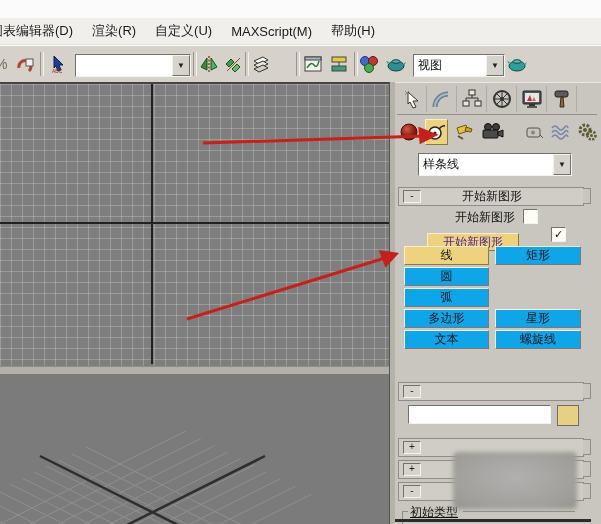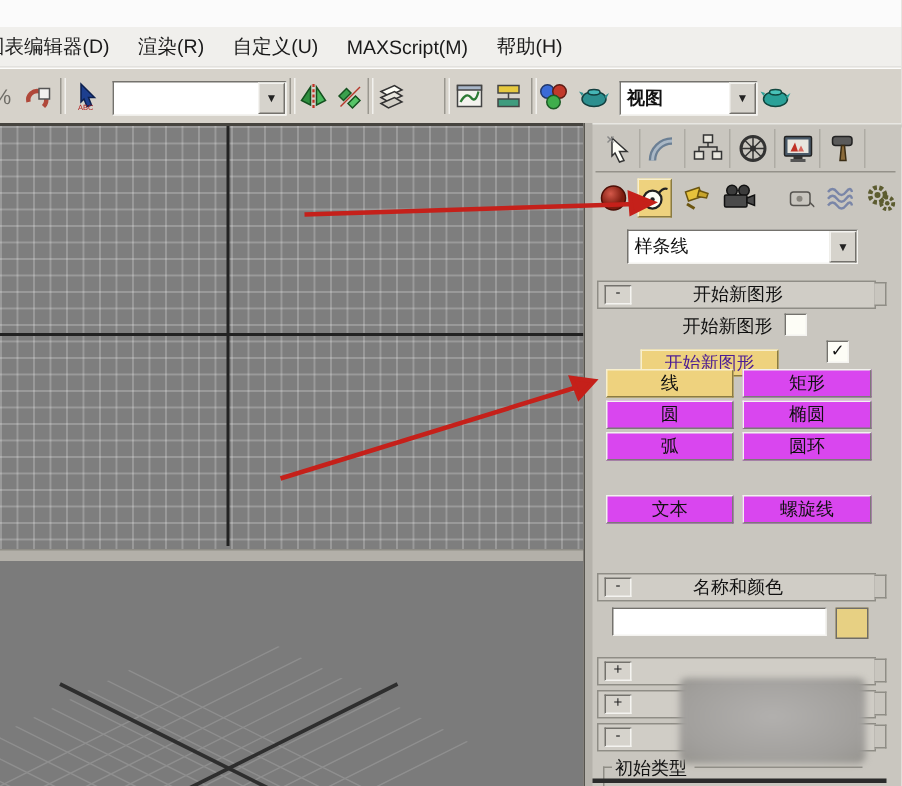--- a/index.html
+++ b/index.html
@@ -28,21 +28,21 @@
   .panel{left:395px;top:82px;width:206px;height:442px;background:#c9c6bf;border-top:1px solid #e8e7e3;}
   .tabrow{position:absolute;left:2px;top:3px;width:200px;height:28px;border-bottom:1px solid #94918a;display:flex;}
   .tab{width:29px;height:26px;display:flex;align-items:center;justify-content:center;border-right:1px solid #aeaba4;}
   .catrow{position:absolute;left:4px;top:34px;width:198px;height:30px;display:flex;align-items:center;gap:6px;}
   .catbtn{width:24px;height:24px;display:flex;align-items:center;justify-content:center;}
   .catbtn.active{background:#eed27e;border:1px solid;border-color:#f8efce #8a7b42 #8a7b42 #f8efce;}
   .rollhead{position:absolute;background:#d0cdc6;border:1px solid #8f8d86;font-size:12px;color:#111;display:flex;align-items:center;}
   .rollhead .pmbox{width:16px;height:11px;margin-left:4px;border:1px solid;border-color:#74726d #f4f3f0 #f4f3f0 #74726d;background:#d6d3cc;font-size:10px;line-height:9px;text-align:center;color:#222;}
   .rollhead .rtitle{flex:1;text-align:center;margin-right:20px;}
   .notch{position:absolute;width:7px;height:14px;border:1px solid #8f8d86;border-left:none;background:#c9c6bf;}
-  .mbtn{position:absolute;background:#d946ef;border:1px solid;border-color:#f2f1ee #7b7977 #7b7977 #f2f1ee;font-size:12px;color:#111;display:flex;align-items:center;justify-content:center;box-sizing:border-box;}
+  .mbtn{position:absolute;background:#0ea5e9;border:1px solid;border-color:#f2f1ee #7b7977 #7b7977 #f2f1ee;font-size:12px;color:#111;display:flex;align-items:center;justify-content:center;box-sizing:border-box;}
   .mbtn.yellow{background:#eed27e;border-color:#f8efce #8a7b42 #8a7b42 #f8efce;}
   .check{position:absolute;width:13px;height:13px;background:#fdfdf6;border:1px solid;border-color:#74726d #f4f3f0 #f4f3f0 #74726d;font-size:11px;line-height:12px;text-align:center;color:#111;}
   .lbl{position:absolute;font-size:12px;color:#111;white-space:nowrap;}
   .namefield{position:absolute;background:#fff;border:1px solid;border-color:#74726d #f4f3f0 #f4f3f0 #74726d;font-size:12px;padding:0 3px;box-sizing:border-box;}
   .swatch{position:absolute;background:#e7d083;border:1px solid #6f6d67;}
   .blurpatch{position:absolute;left:58px;top:369px;width:124px;height:57px;background:radial-gradient(ellipse at 50% 45%,#b2b0ae 0%,#a19f9c 70%,#96948f 100%);filter:blur(2px);border-radius:5px;}
   .groupline{position:absolute;height:1px;background:#8f8d86;}
   .bottomline{position:absolute;left:0px;top:436px;width:196px;height:3px;background:#2b2b2b;}
   .arrows{left:0;top:0;width:601px;height:524px;pointer-events:none;z-index:50;}
   svg{display:block;}
@@ -132,21 +132,21 @@
         </svg>
     </div>
     <div class="tbtn" style="left:385px;">
       <svg width="22" height="20">
           <ellipse cx="11" cy="12" rx="8" ry="5" fill="#2d8f8f" stroke="#133f3f"></ellipse>
           <path d="M3,10 l-2,-3 3,1z" fill="#2d8f8f"></path>
           <path d="M18,10 l3,-2 -2,4z" fill="#2d8f8f"></path>
           <ellipse cx="11" cy="7.5" rx="4" ry="1.8" fill="#45b5b5" stroke="#133f3f"></ellipse>
         </svg>
     </div>
-    <div class="combo" style="left:413px;top:8px;width:90px;height:21px;font-weight:bold;">
+    <div class="combo" style="left:413px;top:8px;width:90px;height:21px;">
       <span class="val">视图</span>
       <span class="drop">▼</span>
     </div>
     <div class="tbtn" style="left:506px;">
       <svg width="22" height="20">
           <ellipse cx="11" cy="12" rx="8" ry="5" fill="#2aa198" stroke="#11473f"></ellipse>
           <path d="M3,10 l-2,-3 3,1z" fill="#2aa198"></path>
           <path d="M18,10 l3,-2 -2,4z" fill="#2aa198"></path>
           <ellipse cx="11" cy="7.5" rx="4" ry="1.8" fill="#49c2b8" stroke="#11473f"></ellipse>
         </svg>
@@ -316,29 +316,28 @@
 
     <span class="lbl" style="left:60px;top:126px;">开始新图形</span>
     <span class="check" style="left:128px;top:126px;"></span>
 
     <div class="mbtn yellow" style="left:32px;top:150px;width:92px;height:18px;color:#4c1d95;">开始新图形</div>
     <span class="check" style="left:156px;top:144px;">✓</span>
 
     <div class="mbtn yellow" style="left:9px;top:163px;width:85px;height:19px;">线</div>
     <div class="mbtn" style="left:100px;top:163px;width:86px;height:19px;">矩形</div>
     <div class="mbtn" style="left:9px;top:184px;width:85px;height:19px;">圆</div>
-    <div class="mbtn" style="left:100px;top:184px;width:86px;height:19px;">椭圆</div>
     <div class="mbtn" style="left:9px;top:205px;width:85px;height:19px;">弧</div>
-    <div class="mbtn" style="left:100px;top:205px;width:86px;height:19px;">圆环</div>
+    <div class="mbtn" style="left:9px;top:226px;width:85px;height:19px;">多边形</div>
+    <div class="mbtn" style="left:100px;top:226px;width:86px;height:19px;">星形</div>
     <div class="mbtn" style="left:100px;top:247px;width:86px;height:19px;">螺旋线</div>
     <div class="mbtn" style="left:9px;top:247px;width:85px;height:19px;">文本</div>
 
     <div class="rollhead" style="left:3px;top:299px;width:184px;height:17px;">
       <span class="pmbox">-</span>
-      <span class="rtitle">名称和颜色</span>
     </div>
     <div class="notch" style="left:188px;top:300px;"></div>
     <input class="namefield" style="left: 13px; top: 322px; width: 143px; height: 19px;" value="">
     <div class="swatch" style="left:162px;top:322px;width:20px;height:19px;"></div>
 
     <div class="rollhead" style="left:3px;top:355px;width:184px;height:17px;">
       <span class="pmbox">+</span>
     </div>
     <div class="notch" style="left:188px;top:356px;"></div>
 
@@ -348,21 +347,21 @@
     </div>
     <div class="notch" style="left:188px;top:378px;"></div>
 
     <div class="rollhead" style="left:3px;top:399px;width:184px;height:17px;">
       <span class="pmbox">-</span>
       <span class="rtitle"></span>
     </div>
     <div class="notch" style="left:188px;top:400px;"></div>
 
     <div class="groupline" style="left:7px;top:428px;width:6px;"></div>
-    <span class="lbl" style="left:15px;top:421px;">初始类型</span>
+    <span class="lbl" style="left:15px;top:421px;text-decoration:underline;">初始类型</span>
     <div class="groupline" style="left:68px;top:428px;width:112px;"></div>
     <div class="abs" style="left:7px;top:428px;width:1px;height:14px;background:#8f8d86;"></div>
 
     <div class="blurpatch"></div>
     <div class="bottomline"></div>
   </div>
 
   <svg class="abs arrows" width="601" height="524">
     <g stroke="#c5201a" stroke-width="3" fill="#c5201a">
       <line x1="203" y1="143" x2="424" y2="136"></line>

